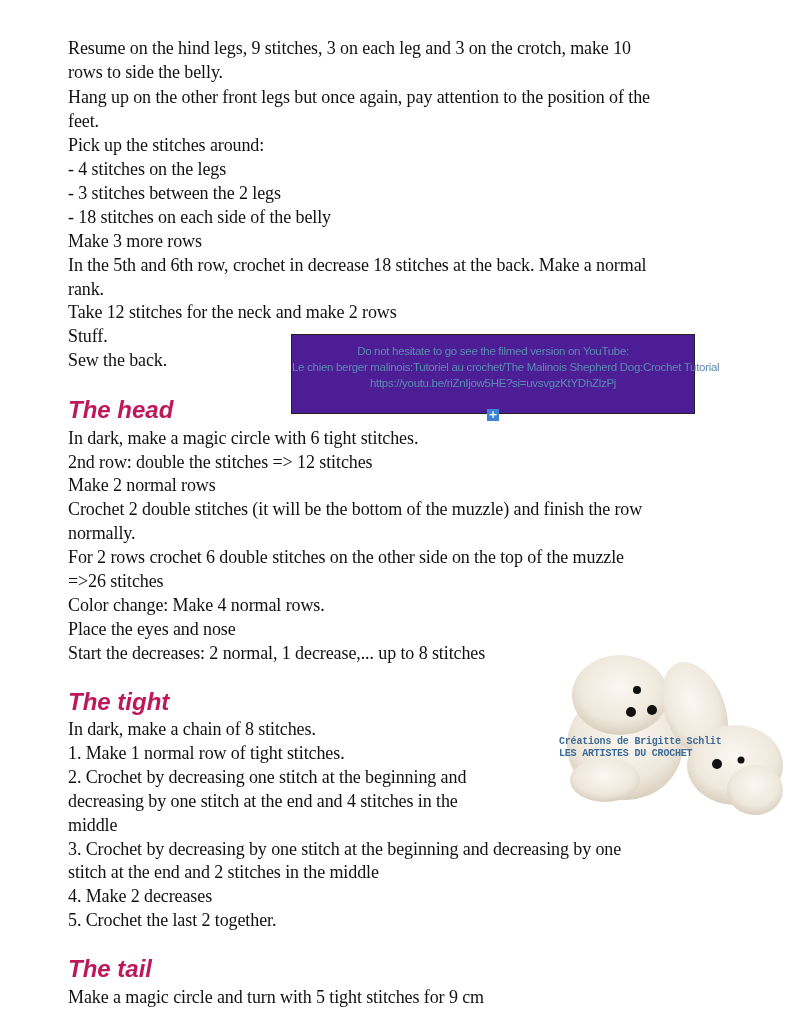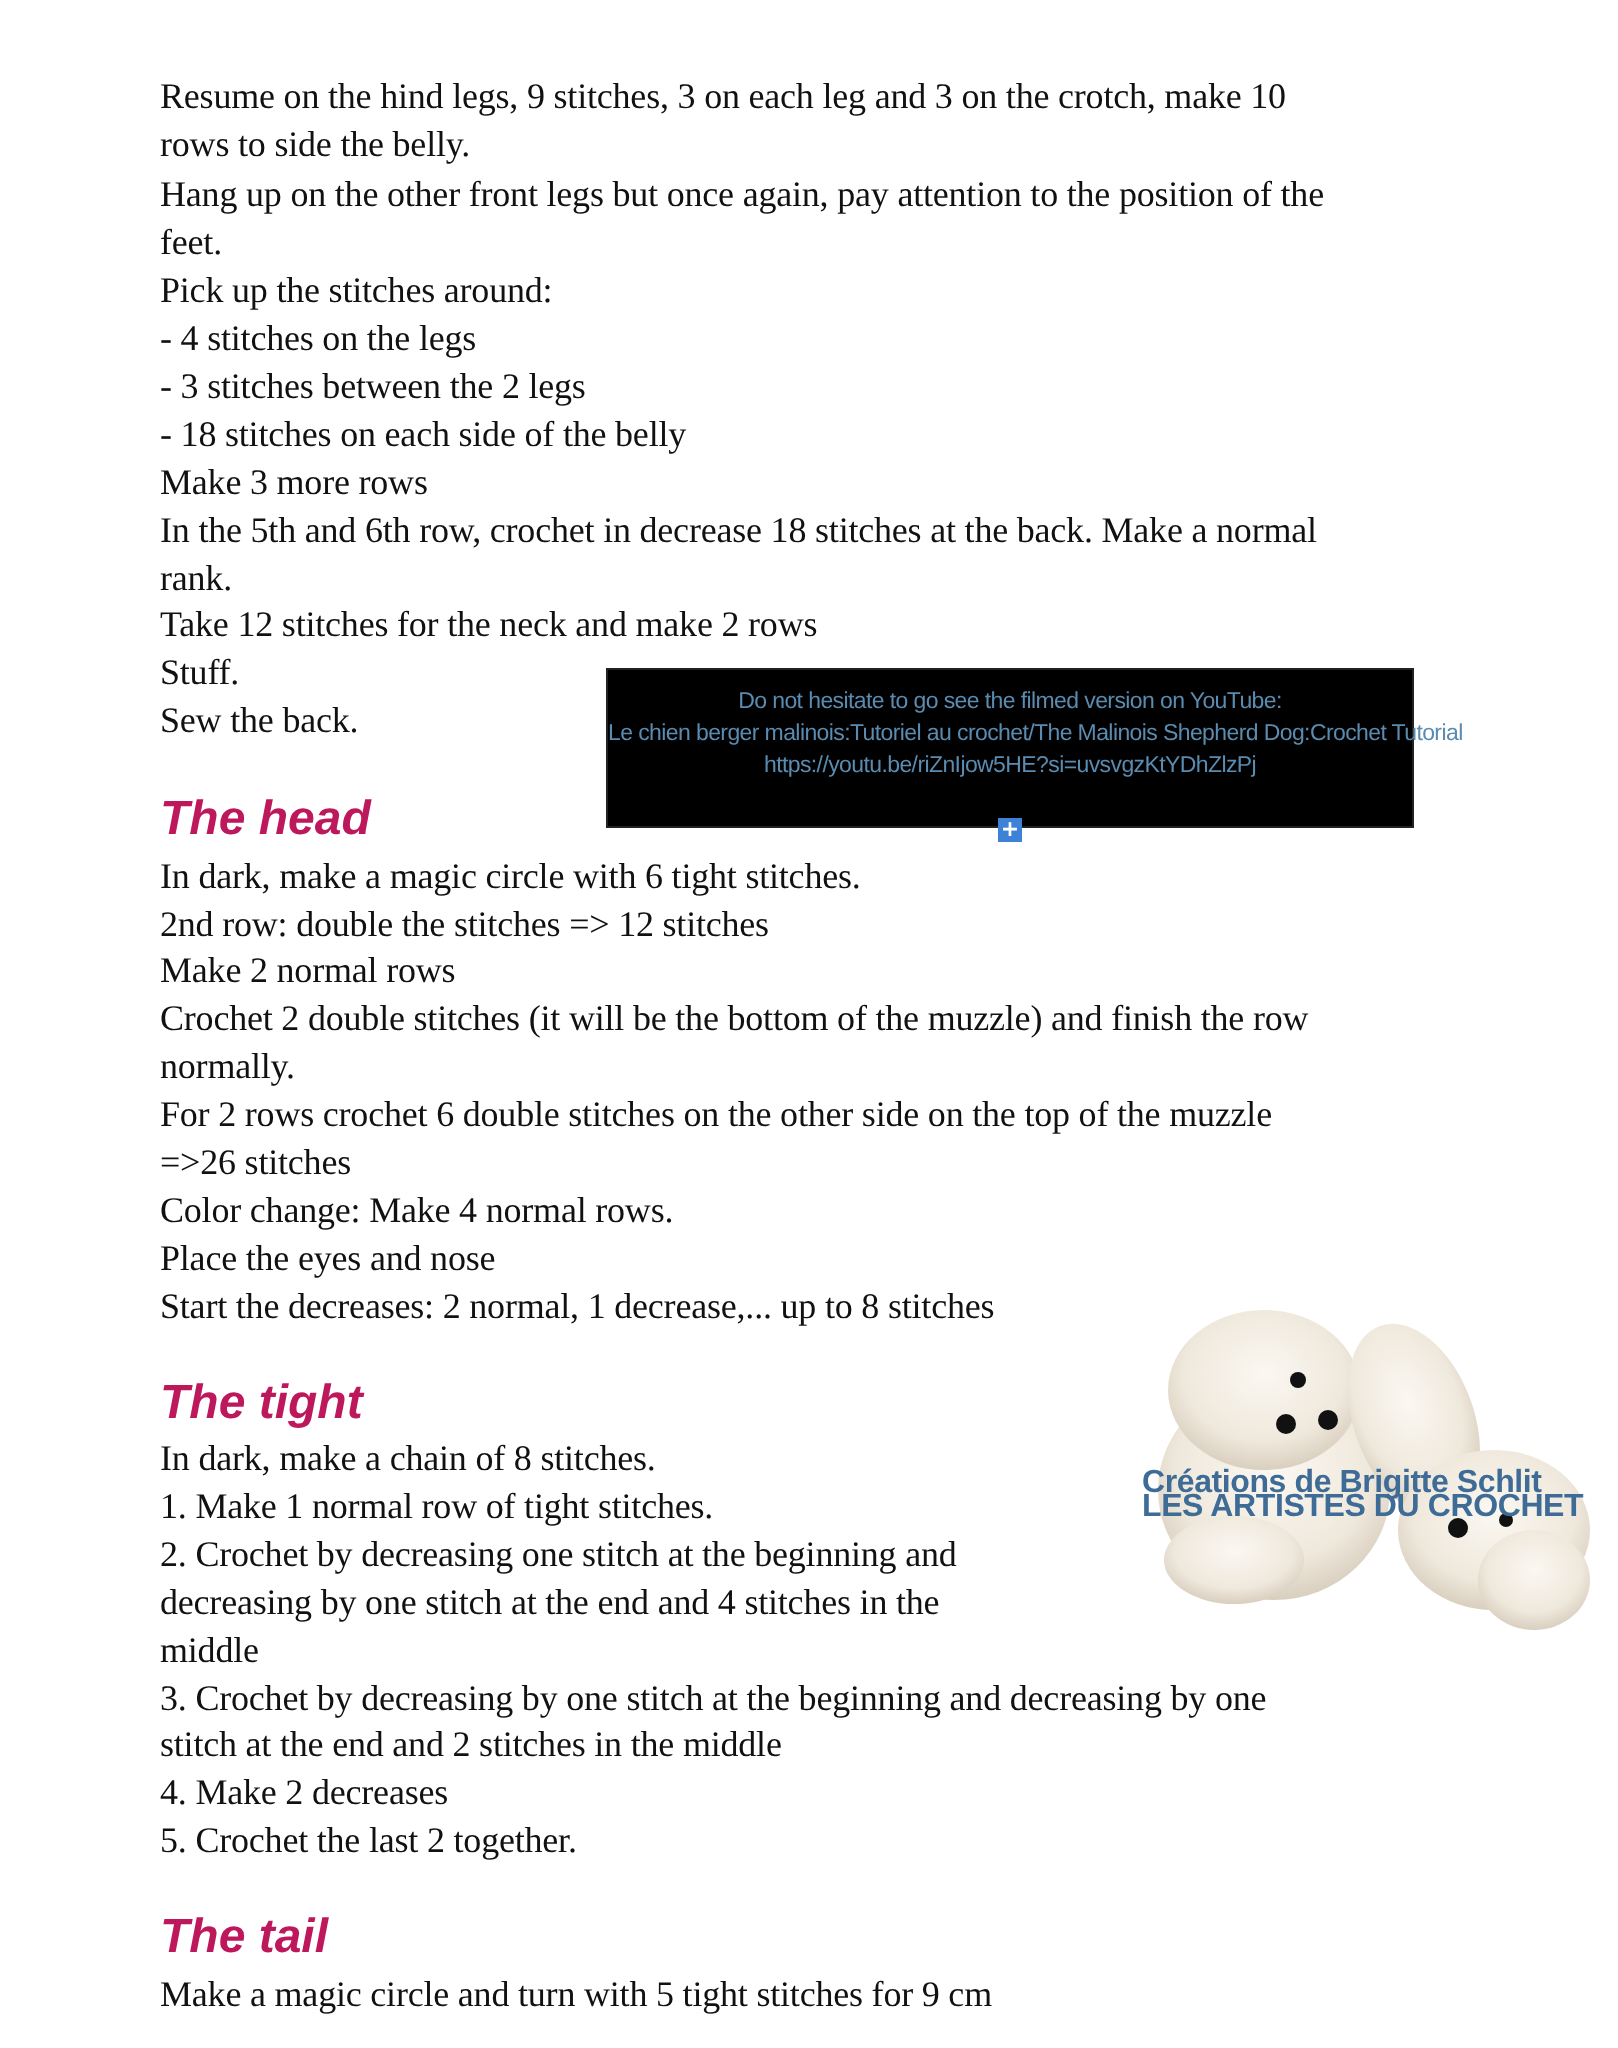--- a/index.html
+++ b/index.html
@@ -1,50 +1,50 @@
 <!DOCTYPE html>
 <html><head>
   <meta charset="utf-8">
   <style>
     html, body { margin: 0; padding: 0; background: #ffffff; }
     body { width: 809px; height: 1024px; position: relative; overflow: hidden; }
-    .page { position: absolute; left: 12px; top: 0; width: 676px; height: 1024px; border-radius: 23px; }
+    .page { position: absolute; left: 0; top: 0; width: 676px; height: 1024px; border-radius: 23px; }
     .line {
       position: absolute; left: 68px;
       font-family: "Liberation Serif", "DejaVu Serif", serif;
       font-size: 18px; color: #111111; white-space: nowrap;
       line-height: 24px; letter-spacing: -0.1px;
     }
     .heading {
       position: absolute; left: 68px;
       font-family: "Liberation Sans", "DejaVu Sans", sans-serif;
       font-weight: bold; font-size: 24px; color: #be185d;
       line-height: 28px; white-space: nowrap; font-style: italic;
     }
     .yt-box {
       position: absolute; left: 291px; top: 334px; width: 404px; height: 80px;
-      border: 1.5px solid #222222; background: #000000; box-sizing: border-box;
+      border: 1.5px solid #222222; background: #4c1d95; box-sizing: border-box;
       text-align: center;
       font-family: "Liberation Sans", "DejaVu Sans", sans-serif;
       font-size: 11.5px; color: #5a8bb0; line-height: 16px;
       padding-top: 8px;
     }
     .yt-box div { white-space: nowrap; letter-spacing: -0.3px; }
     .add-handle {
       position: absolute; left: 487px; top: 409px; width: 12px; height: 12px;
       background: #3d82d6; color: #ffffff; font-family: "DejaVu Sans", sans-serif;
       font-size: 11px; line-height: 12px; text-align: center; font-weight: bold;
     }
     .photo {
       position: absolute; left: 555px; top: 650px; width: 230px; height: 175px;
     }
     .watermark {
       position: absolute; left: 559px; top: 736px;
-      font-family: Liberation Sans, sans-serif;
-      font-weight: bold; font-size: 16px; line-height: 12px; color: #3e6c96;
+      font-family: Liberation Mono, monospace;
+      font-weight: bold; font-size: 10px; line-height: 12px; color: #3e6c96;
       white-space: nowrap; letter-spacing: -0.2px;
     }
   </style>
 </head>
 <body>
 
 <div class="page">
 
   <div>
     <div class="line" style="top:36px">Resume on the hind legs, 9 stitches, 3 on each leg and 3 on the crotch, make 10</div>

